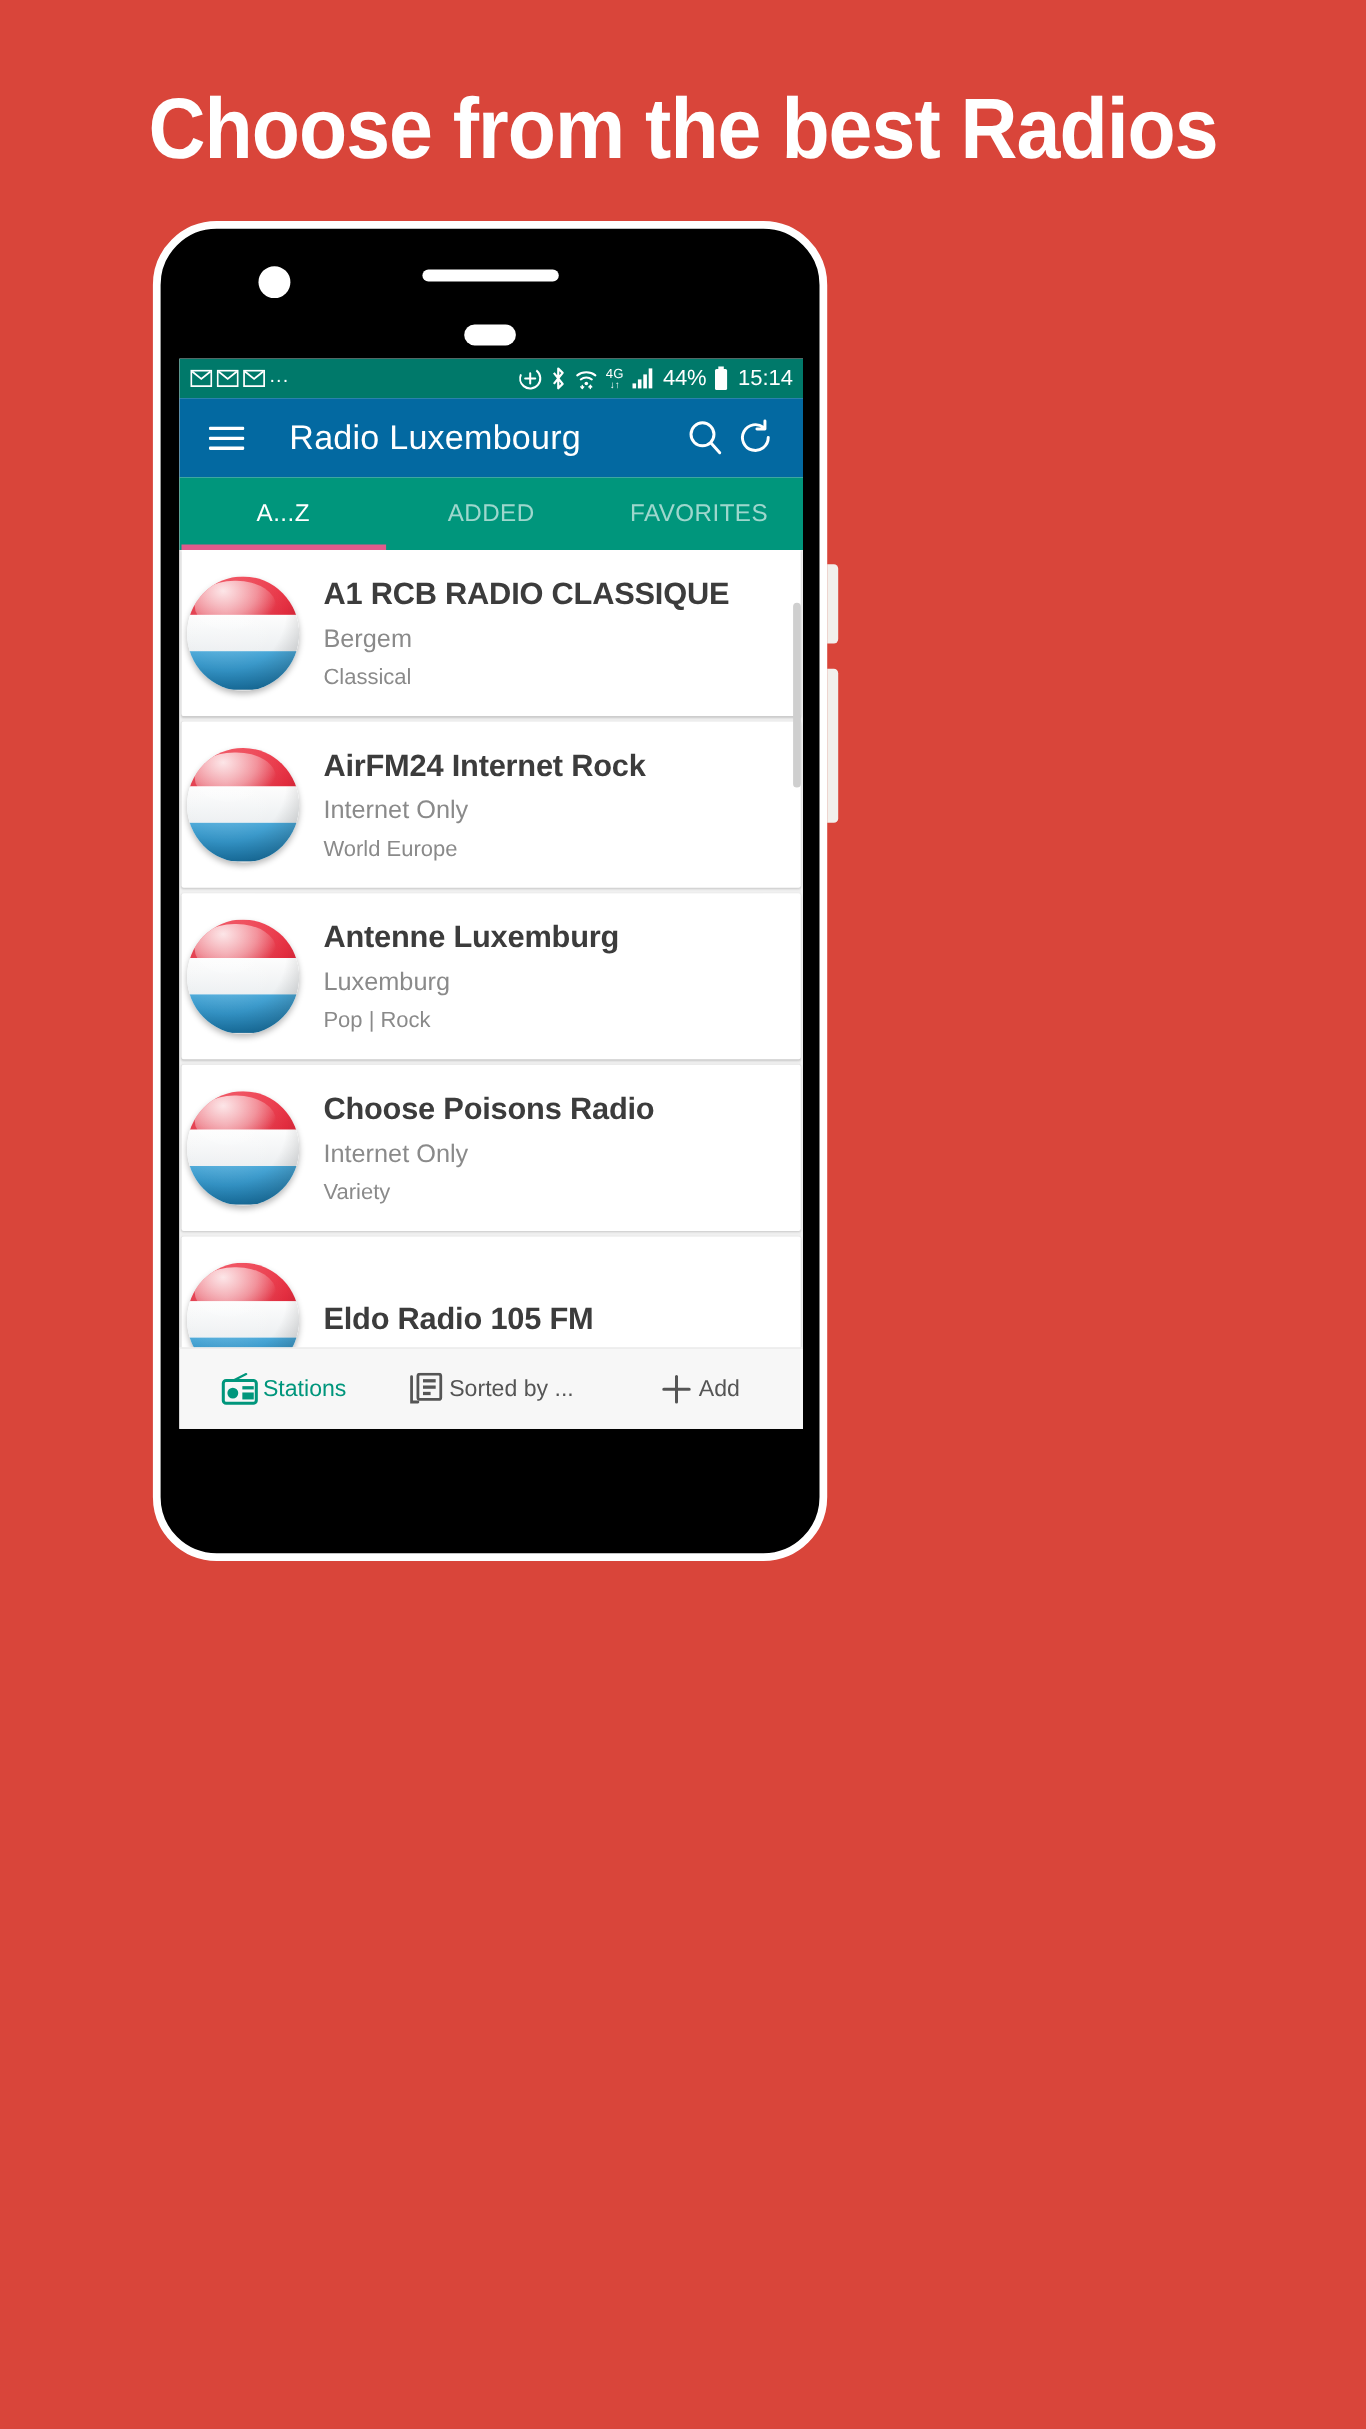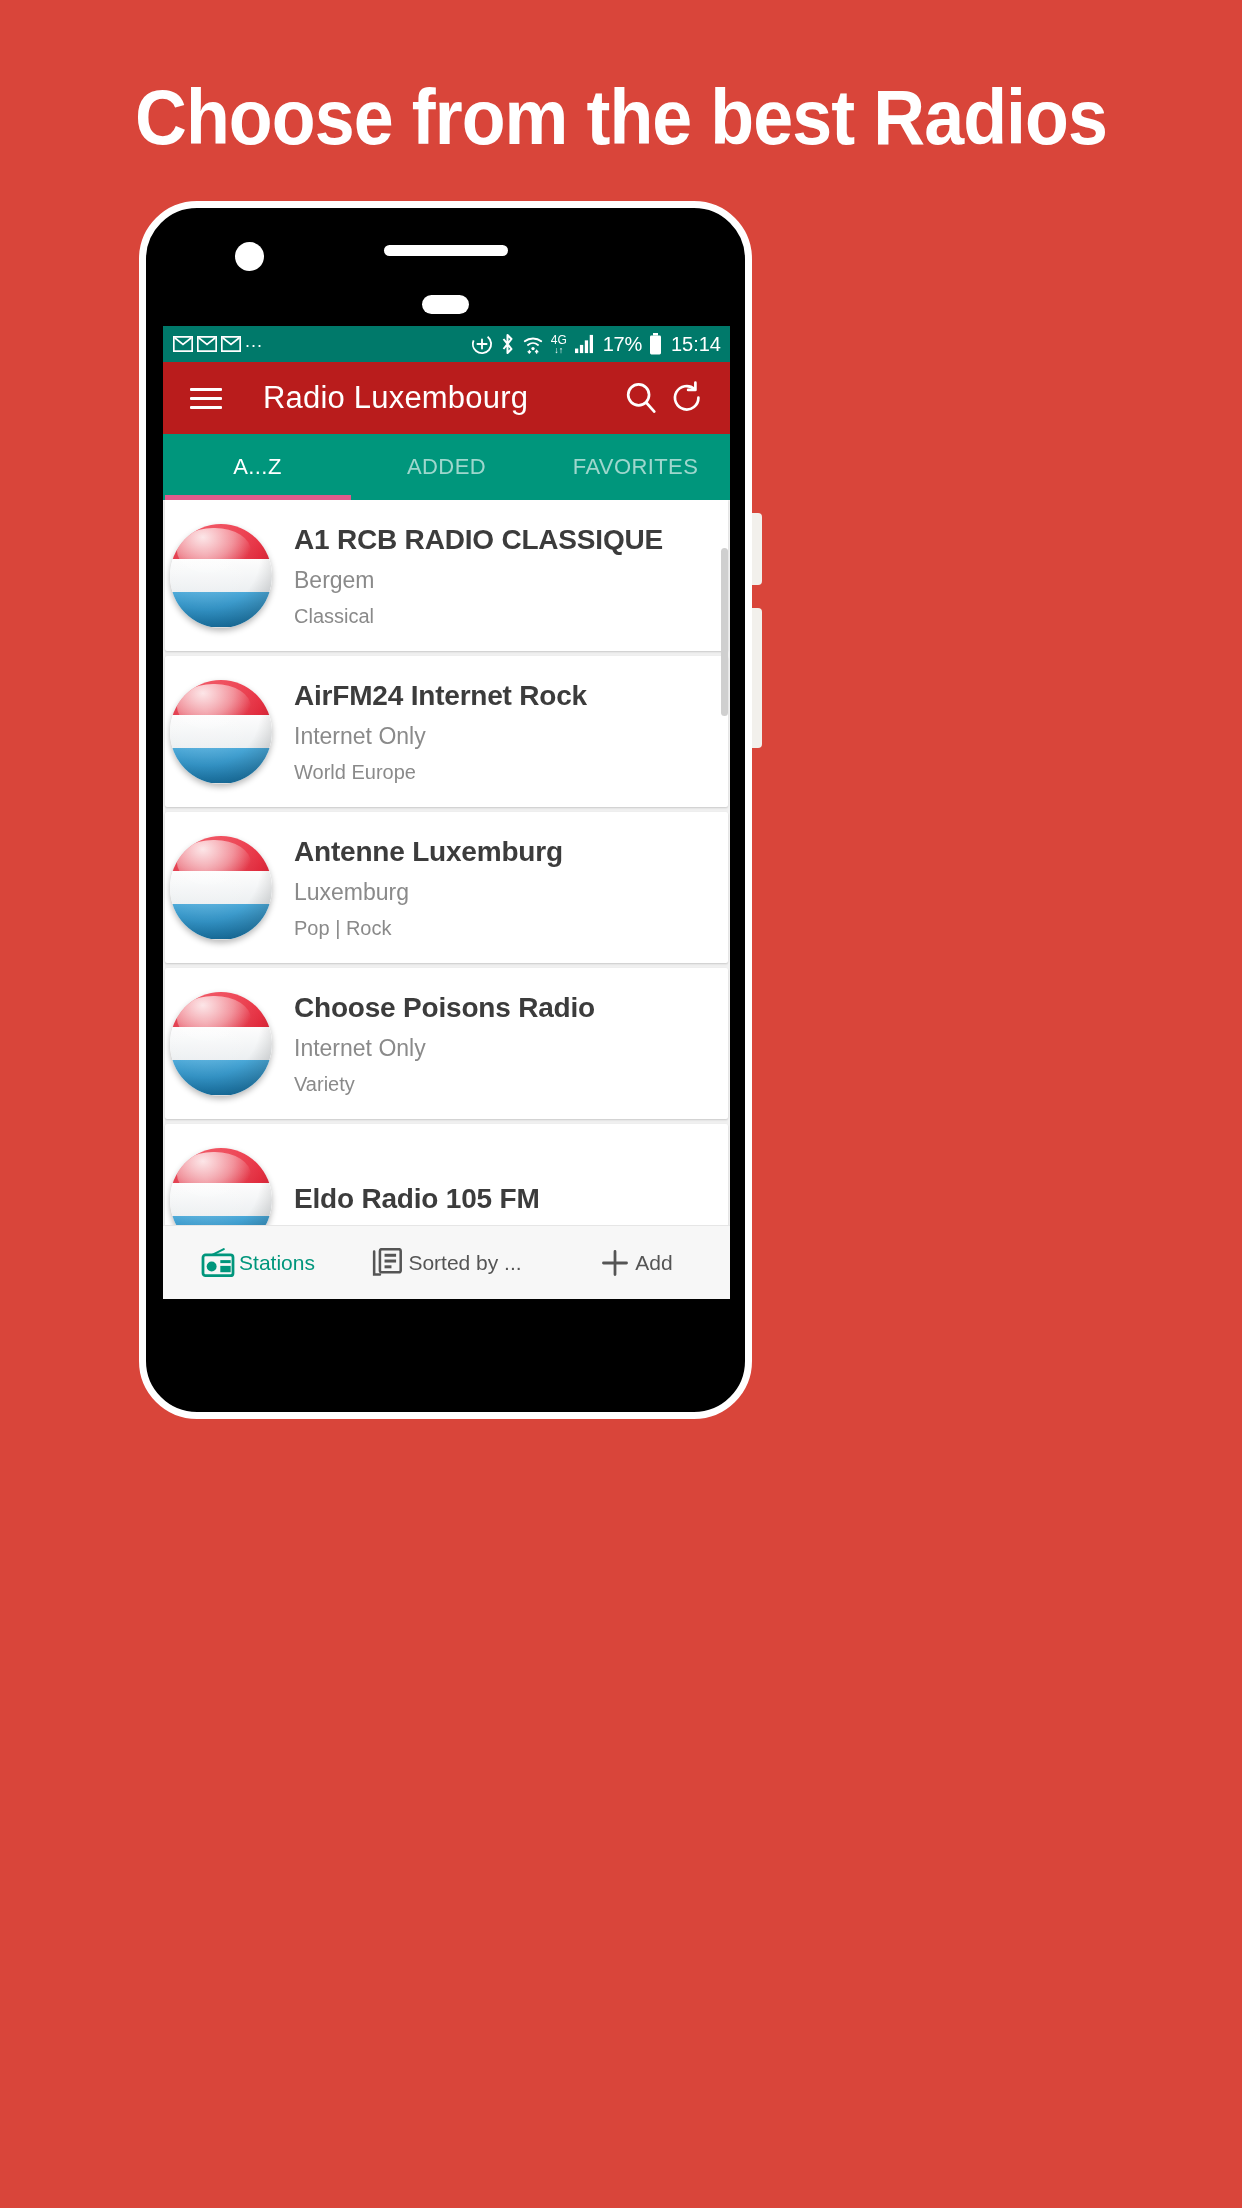--- a/index.html
+++ b/index.html
@@ -92,21 +92,21 @@
   .sb-left{ display:flex; align-items:center; gap:4px; }
   .sb-right{ margin-left:auto; display:flex; align-items:center; gap:7px; }
   .sb-dots{ font-size:18px; line-height:10px; letter-spacing:1px; padding-bottom:6px;}
   .sb-txt{ font-size:20px; font-weight:400; letter-spacing:-0.3px;}
   .sb-time{ font-size:20px; letter-spacing:0px; margin-left:2px;}
   .g4{ font-size:12px; font-weight:normal; line-height:1; text-align:center;}
   .g4 i{ font-style:normal; font-size:9px; display:block; }
 
   
   .appbar{
-    background:#b91c1c;
+    background:#0369a1;
     height:72px;
     display:flex;
     align-items:center;
     padding:16px 20px;
     flex:0 0 auto;
   }
   .appbar-title{
     color:#fff;
     font-size:31px;
     font-weight:400;
@@ -294,21 +294,21 @@
         </svg>
         <span class="g4">
           <span>4G</span><i>↓↑</i>
         </span>
         <svg width="22" height="20" viewBox="0 0 24 22">
           <rect x="1" y="16" width="3.6" height="5" fill="#fff"></rect>
           <rect x="6.4" y="12" width="3.6" height="9" fill="#fff"></rect>
           <rect x="11.8" y="7" width="3.6" height="14" fill="#fff"></rect>
           <rect x="17.2" y="1" width="3.6" height="20" fill="#fff"></rect>
         </svg>
-        <span class="sb-txt">17%</span>
+        <span class="sb-txt">44%</span>
         <svg width="13" height="22" viewBox="0 0 12 22">
           <rect x="3.5" y="0" width="5" height="2.5" fill="#fff"></rect>
           <rect x="0.5" y="2.5" width="11" height="19" rx="1.4" fill="#fff"></rect>
         </svg>
         <span class="sb-time">15:14</span>
       </div>
     </div>
 
     <div class="appbar">
       <div class="icon-btn">

